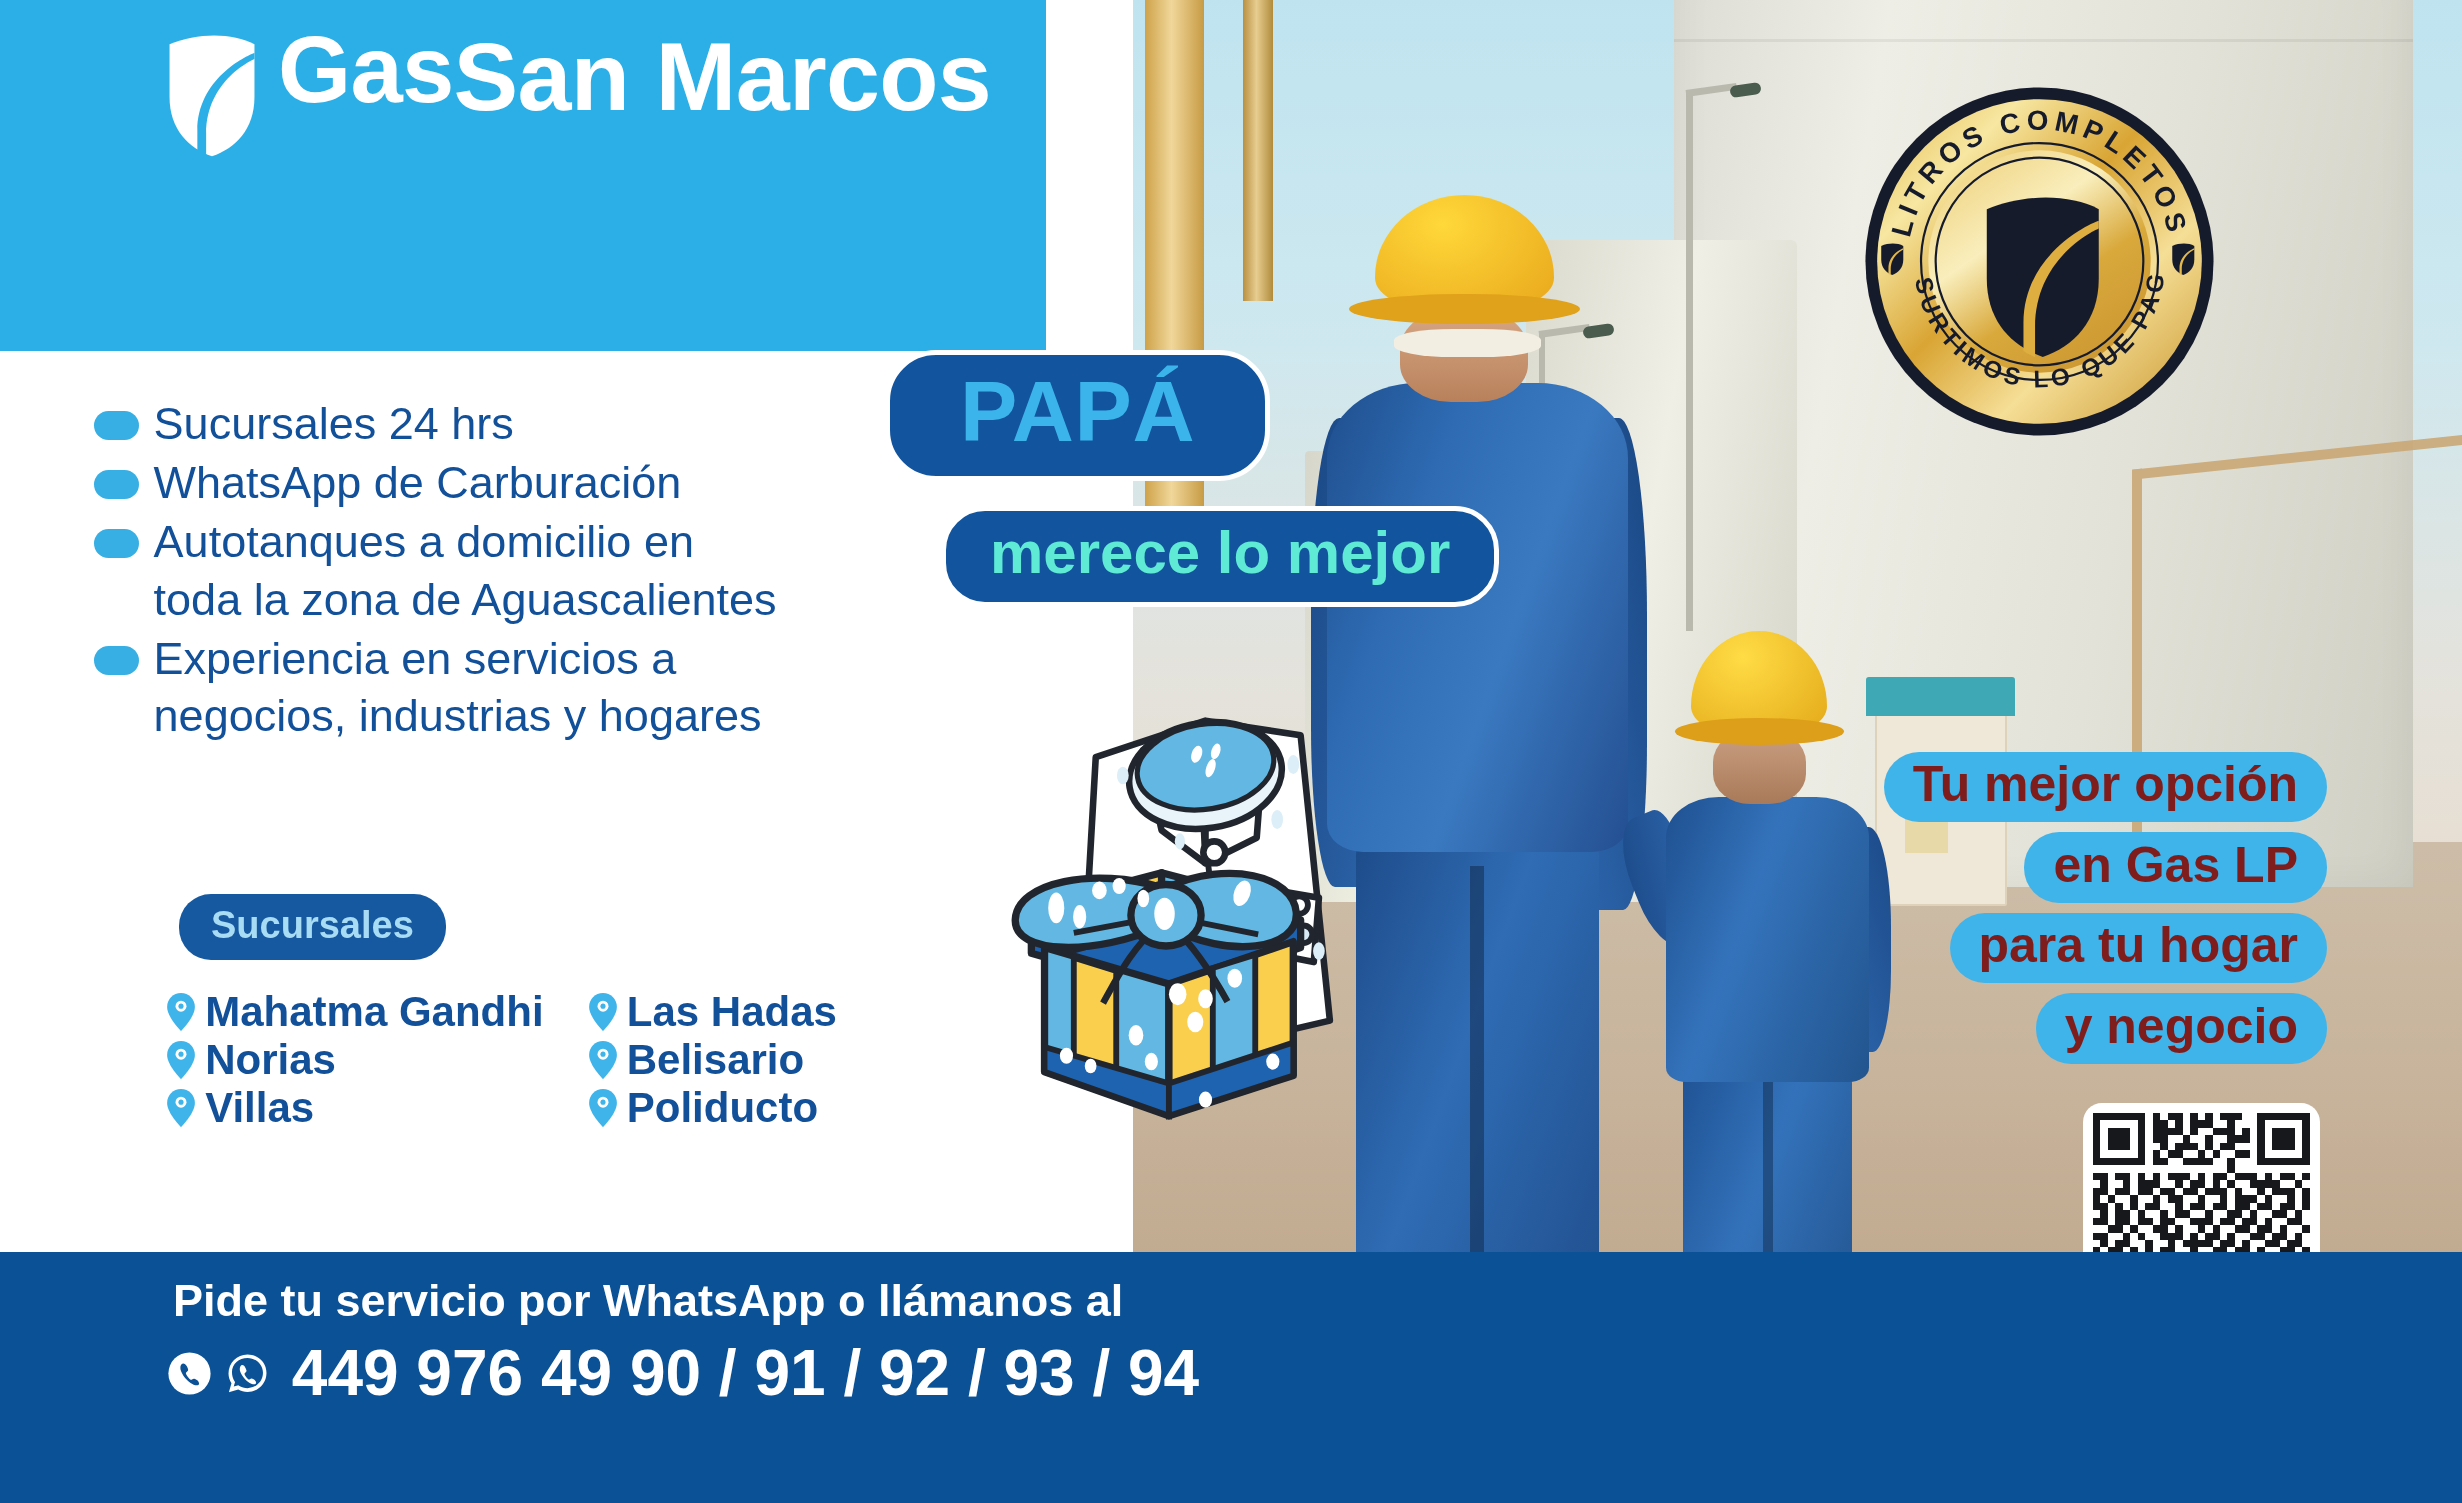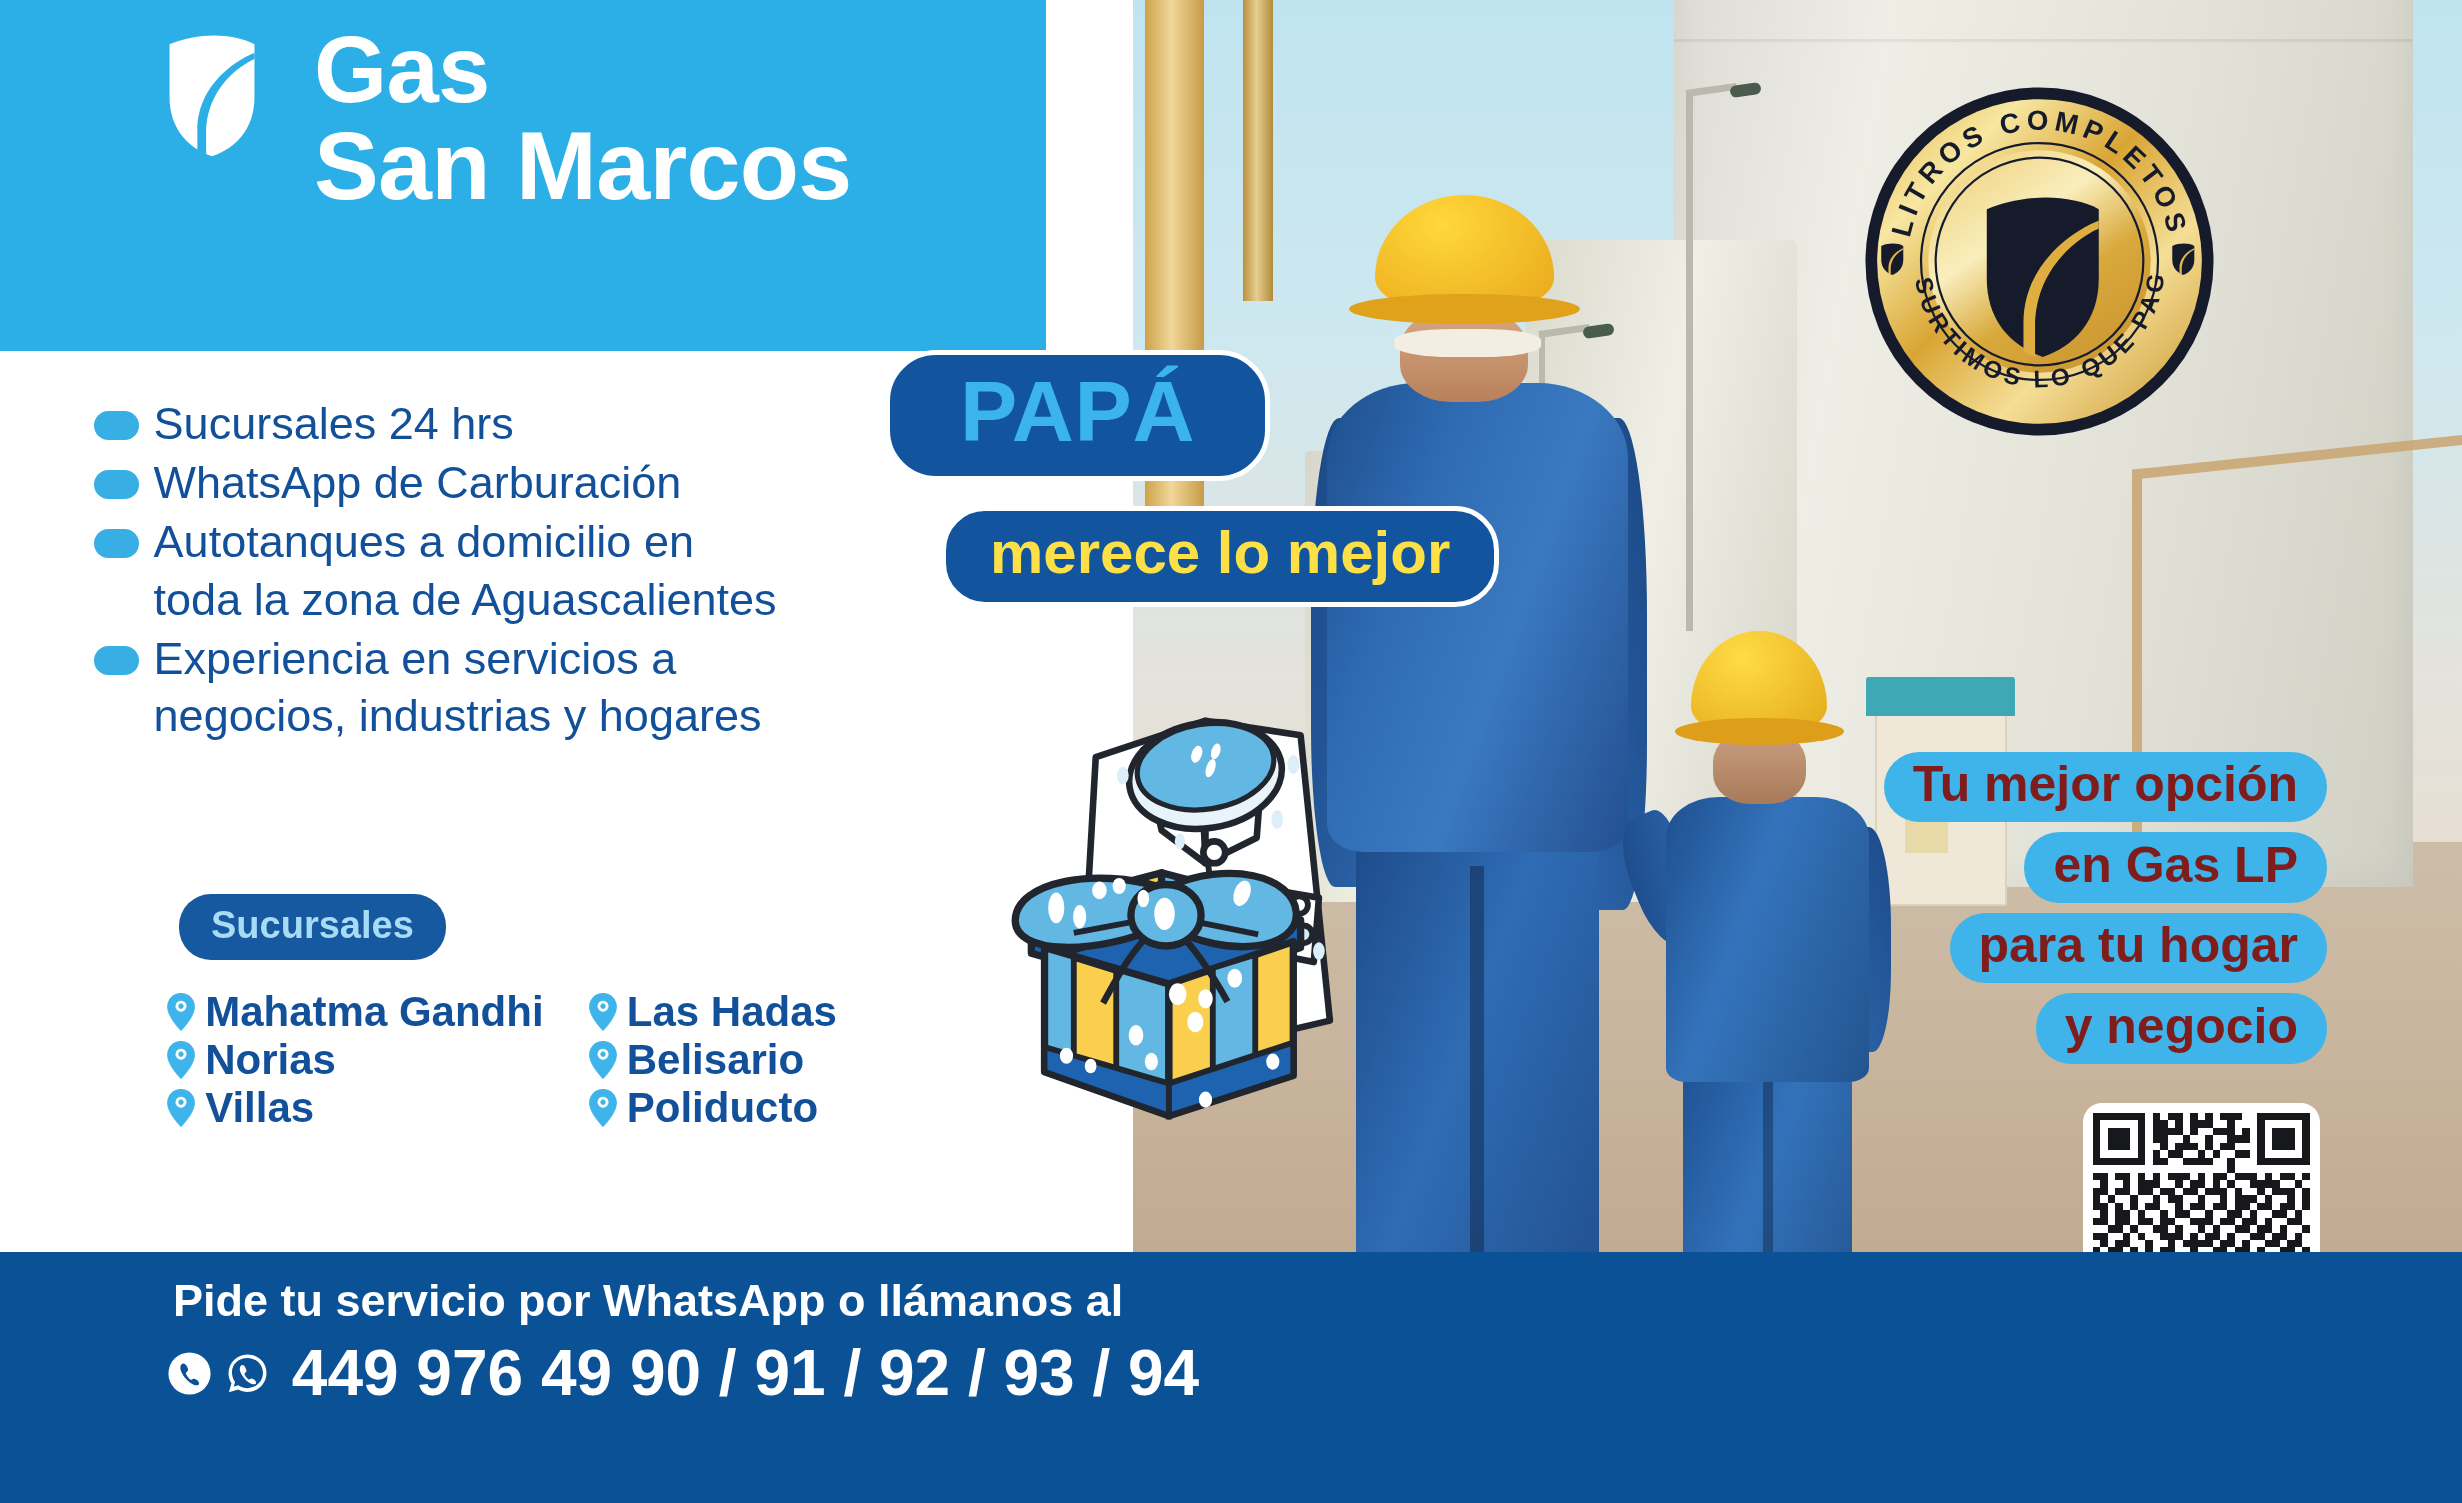--- a/index.html
+++ b/index.html
@@ -108,21 +108,21 @@
 
   
   .headerband{
     position:absolute;left:0;top:0;width:42.5%;height:351px;
     background:#2BAFE6;
   }
   .brand{
     position:absolute;left:165px;top:25px;display:flex;align-items:flex-start;gap:19px;
   }
   .brand .shield{width:94px;height:123px;flex:0 0 auto;margin-top:8.8px;}
-  .brand .names{display:flex;flex-direction:column;line-height:.95;margin-left:36px;}
+  .brand .names{display:flex;flex-direction:row;line-height:.95;}
   .brand .names span{
     color:#ffffff;font-weight:700;font-size:94px;letter-spacing:-0.7px;
     font-family:"Liberation Sans",sans-serif;
   }
   .brand .names .l2{font-size:97px;margin-top:5.9px;}
 
   
   .bullets{position:absolute;left:94px;top:395px;width:944px;}
   .bullet-row{display:flex;align-items:flex-start;margin-bottom:1.5px;}
   .bullet-dot{
@@ -153,21 +153,21 @@
     position:absolute;left:885px;top:350px;
     background:#12559E;border:5.9px solid #ffffff;border-radius:51px;
     padding:13px 70px 22px;
   }
   .papa span{color:#3BB4EC;font-weight:700;font-size:86px;line-height:1;letter-spacing:0.7px;}
   .merece{
     position:absolute;left:941px;top:506px;
     background:#12559E;border:5.9px solid #ffffff;border-radius:44px;
     padding:11.7px 44px 19px;
   }
-  .merece span{color:#fde047;font-weight:700;font-size:60px;line-height:1;}
+  .merece span{color:#5eead4;font-weight:700;font-size:60px;line-height:1;}
 
   
   .rightpills{
     position:absolute;right:135px;top:752px;
     display:flex;flex-direction:column;align-items:flex-end;gap:10.2px;
   }
   .rp{
     background:#3FB4EA;border-radius:35px;padding:7.3px 29px 13px;
   }
   .rp span{color:#7f1d1d;font-weight:700;font-size:50px;line-height:1;white-space:nowrap;}

